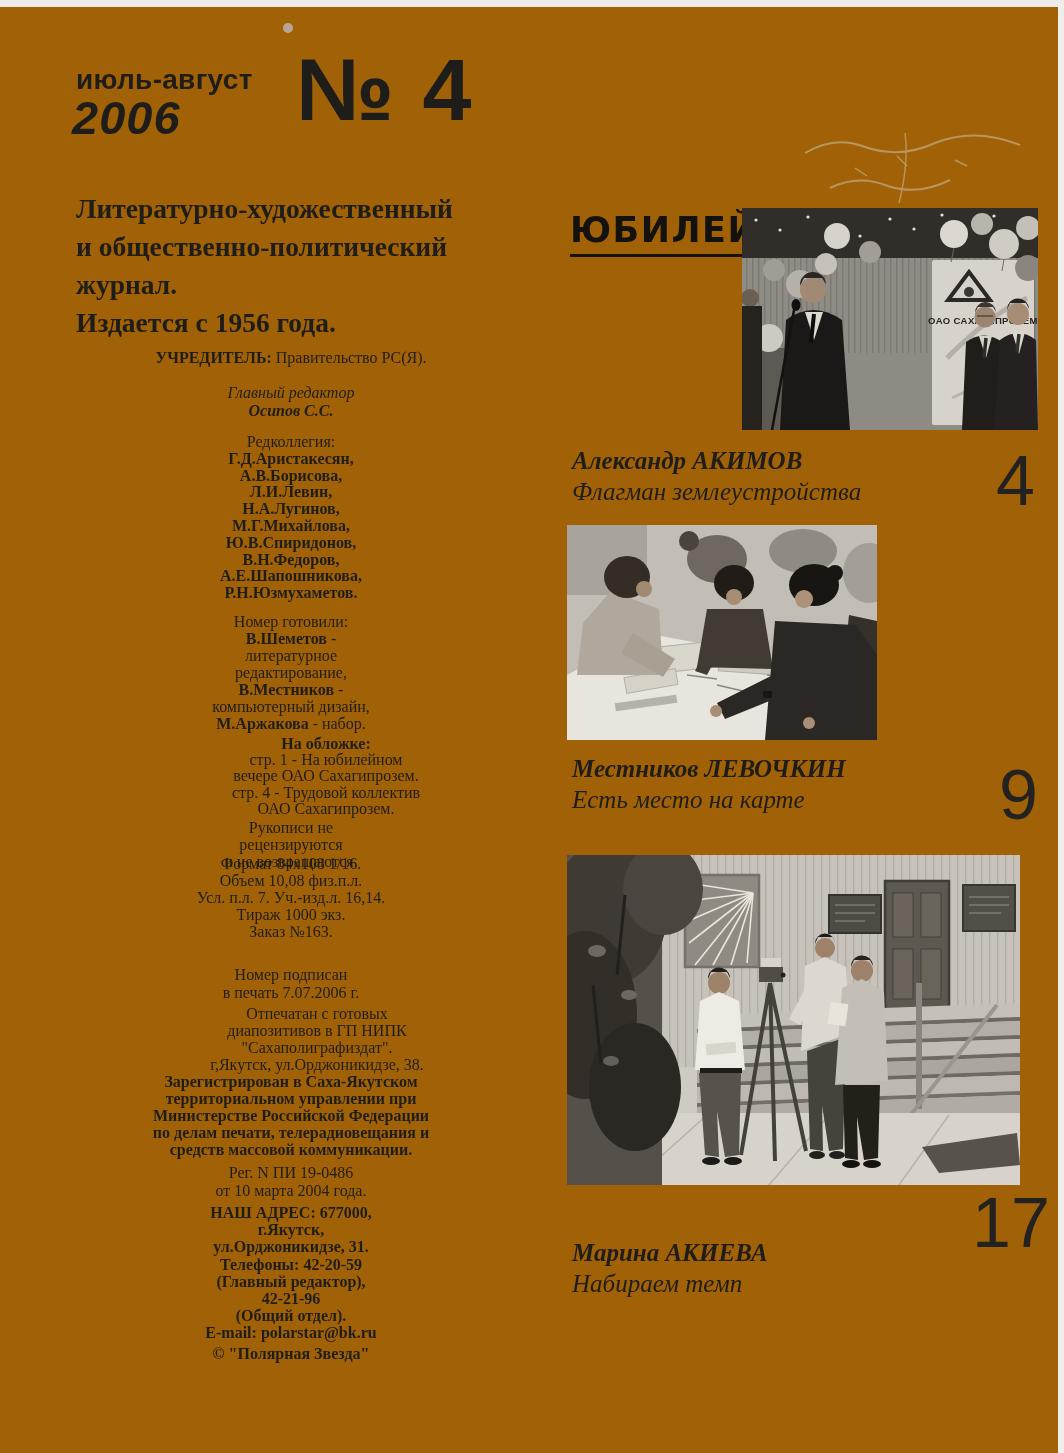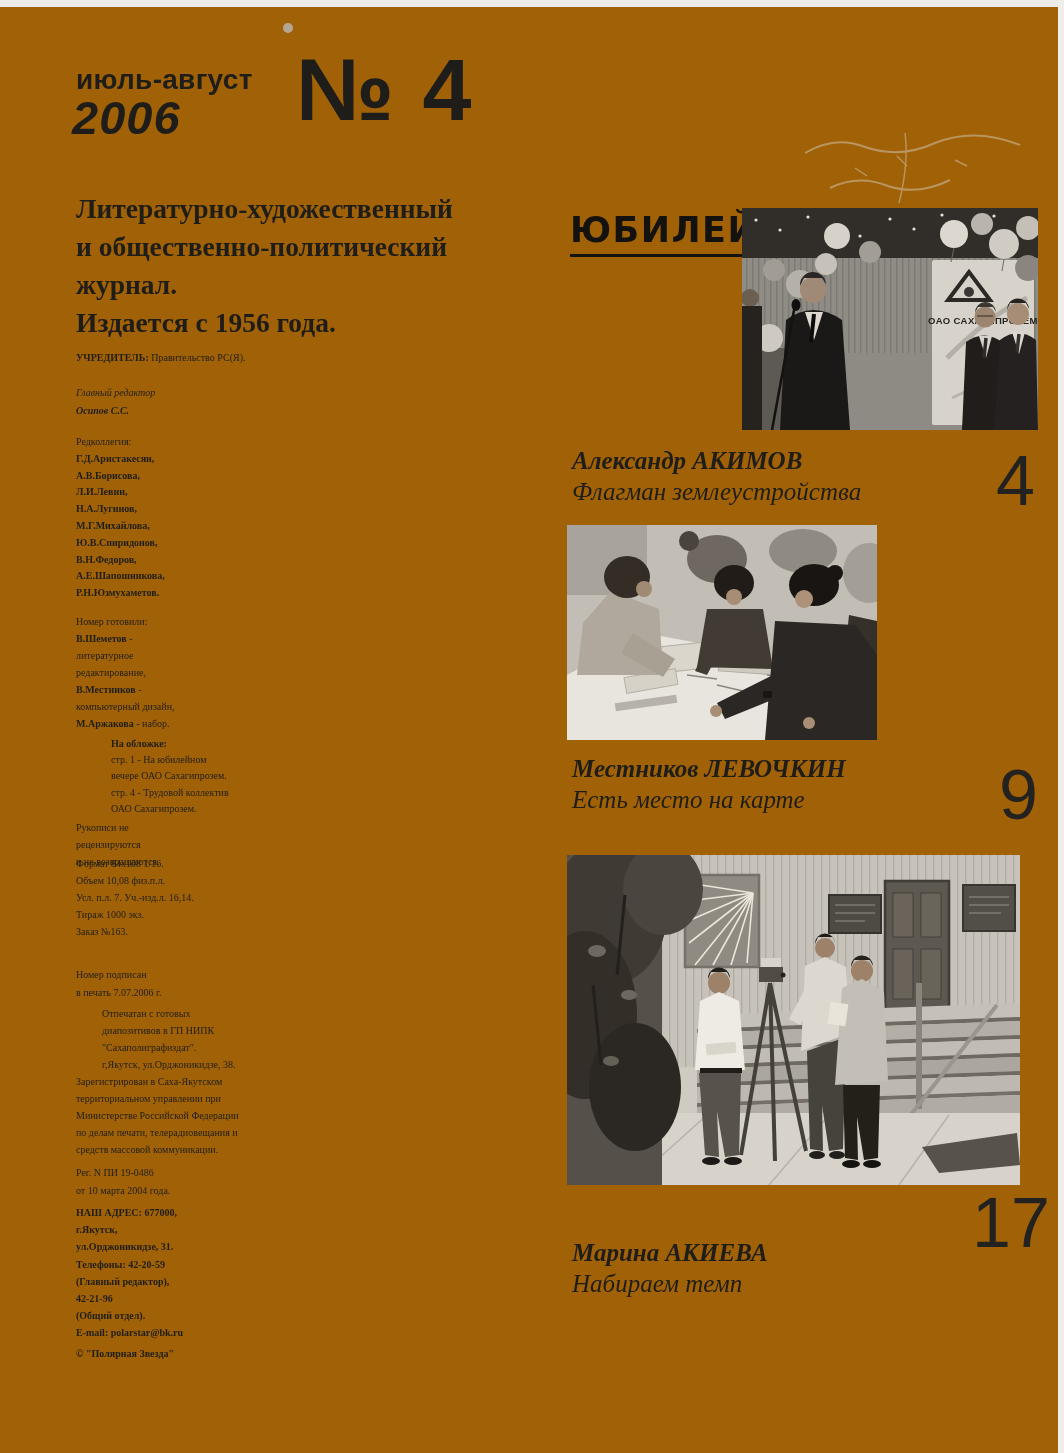--- a/index.html
+++ b/index.html
@@ -14,21 +14,21 @@
   .edge-right { position:absolute; right:0; top:0; width:6px; height:1453px; background:#f0eeea; }
   .scan-dot { position:absolute; left:283px; top:23px; width:10px; height:10px; border-radius:50%; background:#b6b3ac; opacity:.85; }
   .stamp-ghost { position:absolute; left:785px; top:118px; width:255px; height:105px; opacity:.55; }
 
   .mast-period { position:absolute; left:76px; top:64px; font-family:"Liberation Sans",sans-serif; font-weight:bold; font-size:28px; letter-spacing:.3px; }
   .mast-year   { position:absolute; left:72px; top:90px; font-family:"Liberation Sans",sans-serif; font-weight:bold; font-style:italic; font-size:47px; letter-spacing:1px; }
   .mast-no     { position:absolute; left:296px; top:46px; font-family:"Liberation Sans",sans-serif; font-weight:bold; font-size:88px; line-height:1; letter-spacing:2px; }
 
   .subtitle { position:absolute; left:76px; top:190px; width:430px; font-weight:bold; font-size:27.5px; line-height:38px; }
 
-  .body-block { position:absolute; left:76px; width:430px; font-size:10px; line-height:16.8px; }
+  .body-block { position:absolute; left:76px; width:430px; font-size:16px; line-height:16.8px;text-align:center; }
   .lh162 { line-height:16.2px; }
   .lh17  { line-height:17px; }
   .lh172 { line-height:17.2px; }
   .lh18  { line-height:18px; }
   .b { font-weight:bold; }
   .copyright-line { margin-top:3px; }
 
   .section-title {
     position:absolute; left:570px; top:210px;
     font-family:"DejaVu Sans",sans-serif; font-weight:bold; font-size:35px;
@@ -139,21 +139,21 @@
     <div>в печать  7.07.2006 г.</div>
   </div>
 
   <div class="body-block lh17" style="top:1005px;margin-left:26px;">
     <div>Отпечатан с готовых</div>
     <div>диапозитивов в  ГП НИПК</div>
     <div>"Сахаполиграфиздат".</div>
     <div>г,Якутск, ул.Орджоникидзе, 38.</div>
   </div>
 
-  <div class="body-block lh17" style="top:1073px;">
+  <div class="body-block lh17" style="top:1073px;font-weight:bold;">
     <div>Зарегистрирован в Саха-Якутском</div>
     <div>территориальном управлении при</div>
     <div>Министерстве Российской Федерации</div>
     <div>по делам печати, телерадиовещания и</div>
     <div>средств массовой коммуникации.</div>
   </div>
 
   <div class="body-block lh18" style="top:1164px;">
     <div>Рег. N ПИ 19-0486</div>
     <div>от 10 марта 2004 года.</div>

